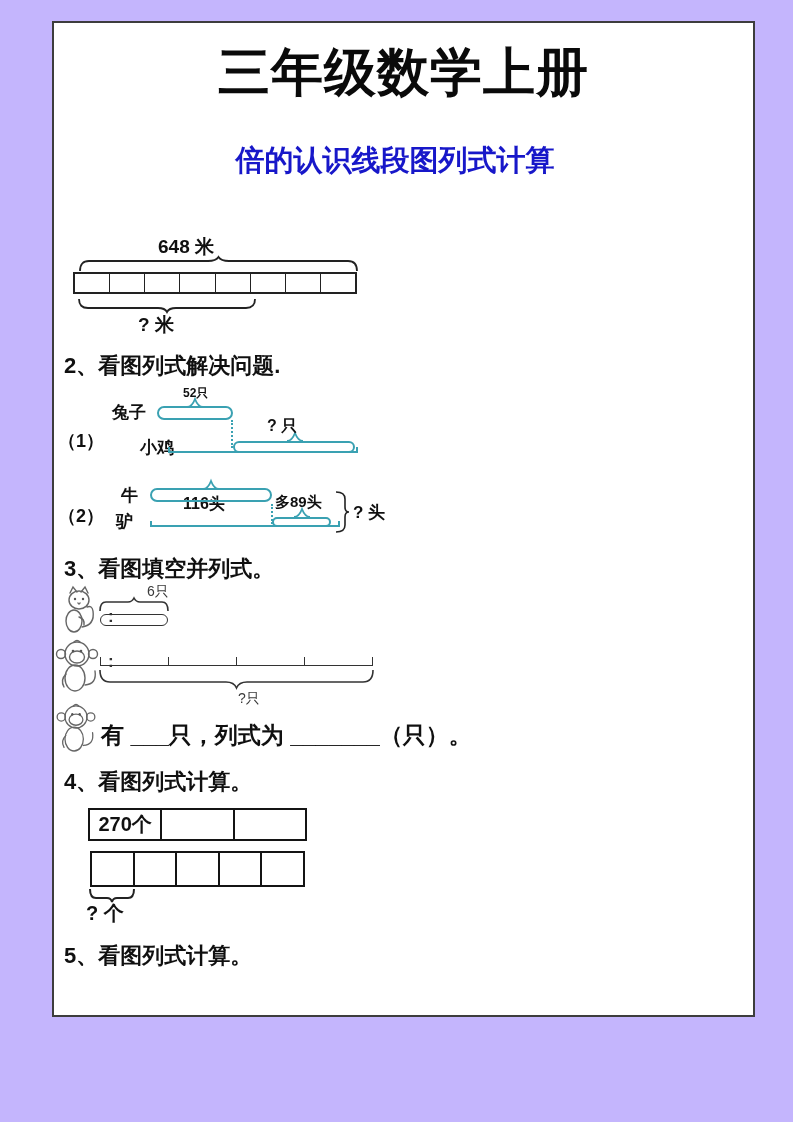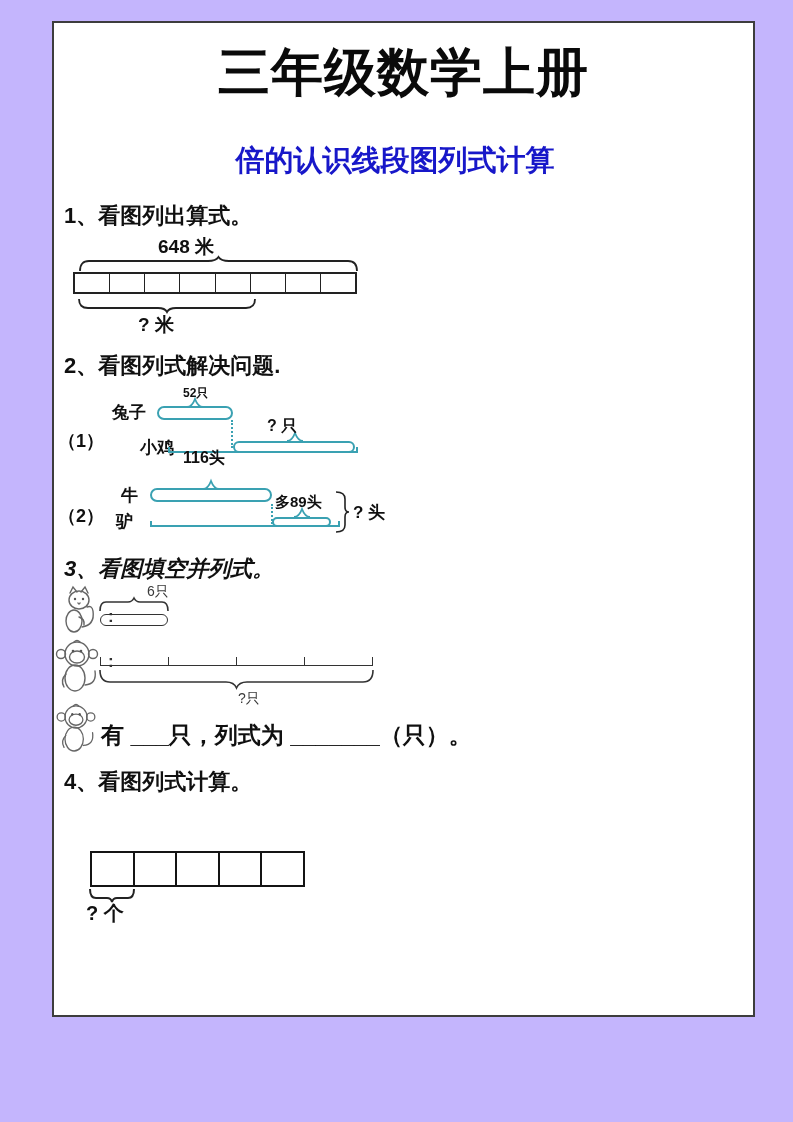--- a/index.html
+++ b/index.html
@@ -51,21 +51,20 @@
 </style>
 </head>
 <body style="--teal: #3aa1b2; --blue: #1717c9;">
 
 <div class="page">
   <div class="frame"></div>
 
   <div class="title">三年级数学上册</div>
   <div class="subtitle">倍的认识线段图列式计算</div>
 
-  <div class="qh" style="left:64px; top:201px;">1、看图列出算式。</div>
 
   <div class="lbl" style="left:158px; top:234px; font-size:19px;">648 米</div>
 
   <svg class="shape" style="left:80px; top:257px;" width="277" height="14">
     <path d="M0,14 Q0,4 9,4 L128,4 Q136,4 138.5,0 Q141,4 149,4 L268,4 Q277,4 277,14" fill="none" stroke="#222" stroke-width="1.8"></path>
   </svg>
 
   <div class="segbar bar-q1" style="left:73px; top:272px; width:284px; height:22px;">
     <div></div>
   <div></div>
@@ -98,21 +97,21 @@
   <div class="lbl" style="left:58px; top:429px; font-size:18px;">（1）</div>
   <div class="lbl" style="left:112px; top:436px; font-size:17px;margin-left:28px;">小鸡</div>
 
   <div class="tline teal" style="left:168px; top:447px; width:190px; height:6px;"></div>
   <div class="tbar teal" style="left:233px; top:441px; width:122px; height:12px;"></div>
   <svg class="shape teal" style="left:287px; top:433px;" width="16" height="8">
     <path d="M0,8 Q5,8 8,0 Q11,8 16,8" fill="none" stroke="currentColor" stroke-width="1.8"></path>
   </svg>
   <div class="lbl" style="left:267px; top:416px; font-size:16px;">? 只</div>
 
-  <div class="lbl" style="left:183px; top:448px; font-size:16px;">116头</div>
+  <div class="lbl" style="left:183px; top:494px; font-size:16px;">116头</div>
   <div class="lbl" style="left:121px; top:484px; font-size:17px;">牛</div>
 
   <div class="tbar teal" style="left:150px; top:488px; width:122px; height:14px;"></div>
   <svg class="shape teal" style="left:203px; top:481px;" width="16" height="8">
     <path d="M0,8 Q5,8 8,0 Q11,8 16,8" fill="none" stroke="currentColor" stroke-width="1.8"></path>
   </svg>
 
   <div class="dotted teal" style="left:271px; top:504px; height:20px;"></div>
 
   <div class="lbl" style="left:58px; top:504px; font-size:18px;">（2）</div>
@@ -123,21 +122,21 @@
   <svg class="shape teal" style="left:294px; top:509px;" width="16" height="8">
     <path d="M0,8 Q5,8 8,0 Q11,8 16,8" fill="none" stroke="currentColor" stroke-width="1.8"></path>
   </svg>
   <div class="lbl" style="left:275px; top:493px; font-size:15px;">多89头</div>
 
   <svg class="shape" style="left:336px; top:491px;" width="13" height="42">
     <path d="M0,1 Q9,1 9,8 L9,16 Q9,21 13,21 Q9,21 9,26 L9,34 Q9,41 0,41" fill="none" stroke="#222" stroke-width="1.6"></path>
   </svg>
   <div class="lbl" style="left:353px; top:501px; font-size:17px;">? 头</div>
 
-  <div class="qh" style="left:64px; top:554px;font-style:italic;">3、看图填空并列式。</div>
+  <div class="qh" style="left:64px; top:554px;">3、看图填空并列式。</div>
 
   <svg class="shape" style="left:57px; top:585px;" width="44" height="50" viewBox="0 0 44 50">
     <g fill="none" stroke="#666" stroke-width="1.4" stroke-linecap="round">
       <path d="M13,8 L16,2 L20,7"></path>
         <path d="M31,8 L28,2 L24,7"></path>
       <ellipse cx="22" cy="15" rx="10" ry="9"></ellipse>
       <path d="M21,18 Q22,20 23,18"></path>
       <ellipse cx="17" cy="36" rx="8" ry="11"></ellipse>
       <path d="M22,32 Q28,34 27,40"></path>
       <path d="M25,42 Q38,40 36,26 Q35,20 30,22"></path>
@@ -192,27 +191,35 @@
       <path d="M14,36 Q8,42 12,49"></path>
       <path d="M33,47 Q45,46 43,33"></path>
     </g>
     <circle cx="21" cy="13" r="1.3" fill="#555"></circle>
       <circle cx="29" cy="13" r="1.3" fill="#555"></circle>
   </svg>
   <div class="lbl" style="left:101px; top:720px; font-size:23px;">有 ___只，列式为 _______（只）。</div>
 
   <div class="qh" style="left:64px; top:767px;">4、看图列式计算。</div>
 
+  <div class="segbar bar-q4" style="left:88px; top:808px; width:219px; height:33px;">
+    <div>
+      <span class="cell-270">270个</span>
+    </div>
+    <div></div>
+    <div></div>
+  </div>
 
   <div class="segbar bar-q4" style="left:90px; top:851px; width:215px; height:36px;">
     <div></div>
   <div></div>
       <div></div>
       <div></div>
       <div></div>
     </div>
 
   <svg class="shape" style="left:90px; top:889px;" width="44" height="13">
     <path d="M0,0 Q0,9 6,9 L17,9 Q21,9 22,13 Q23,9 27,9 L38,9 Q44,9 44,0" fill="none" stroke="#222" stroke-width="2"></path>
   </svg>
   <div class="lbl" style="left:86px; top:900px; font-size:20px;">? 个</div>
 
+  <div class="qh" style="left:64px; top:941px;">5、看图列式计算。</div>
 </div>
 
 </body></html>

